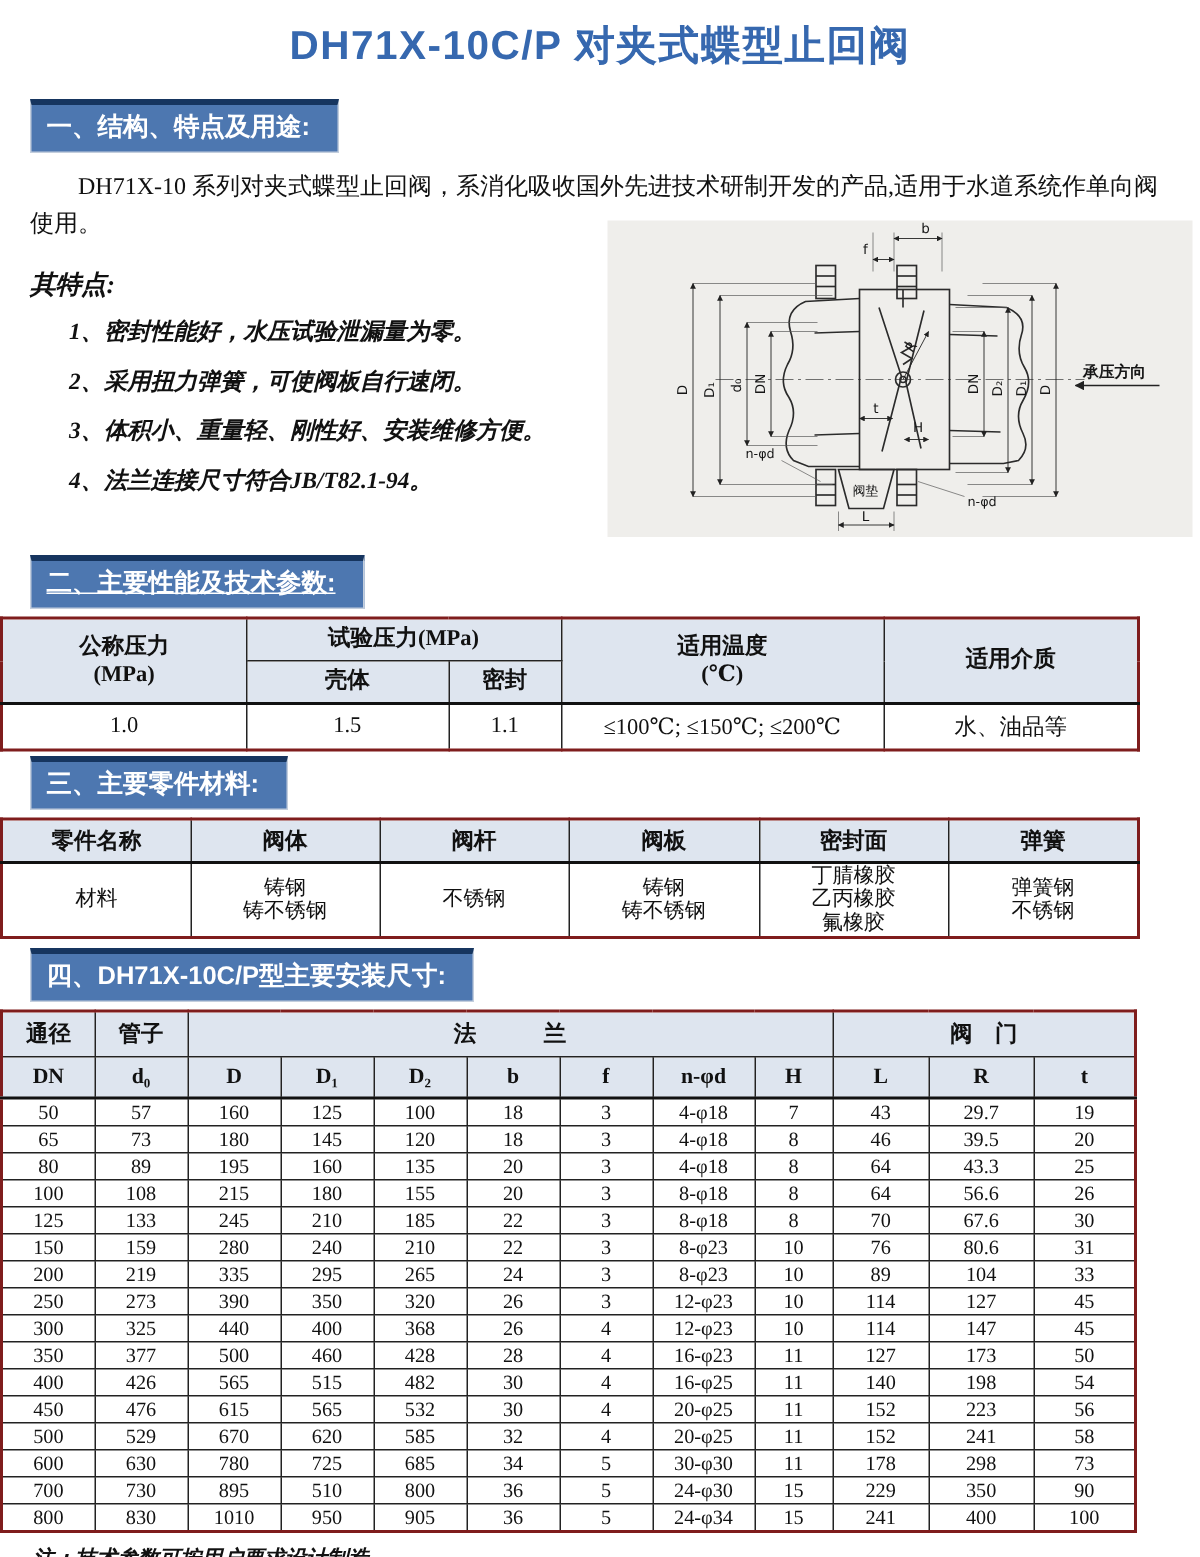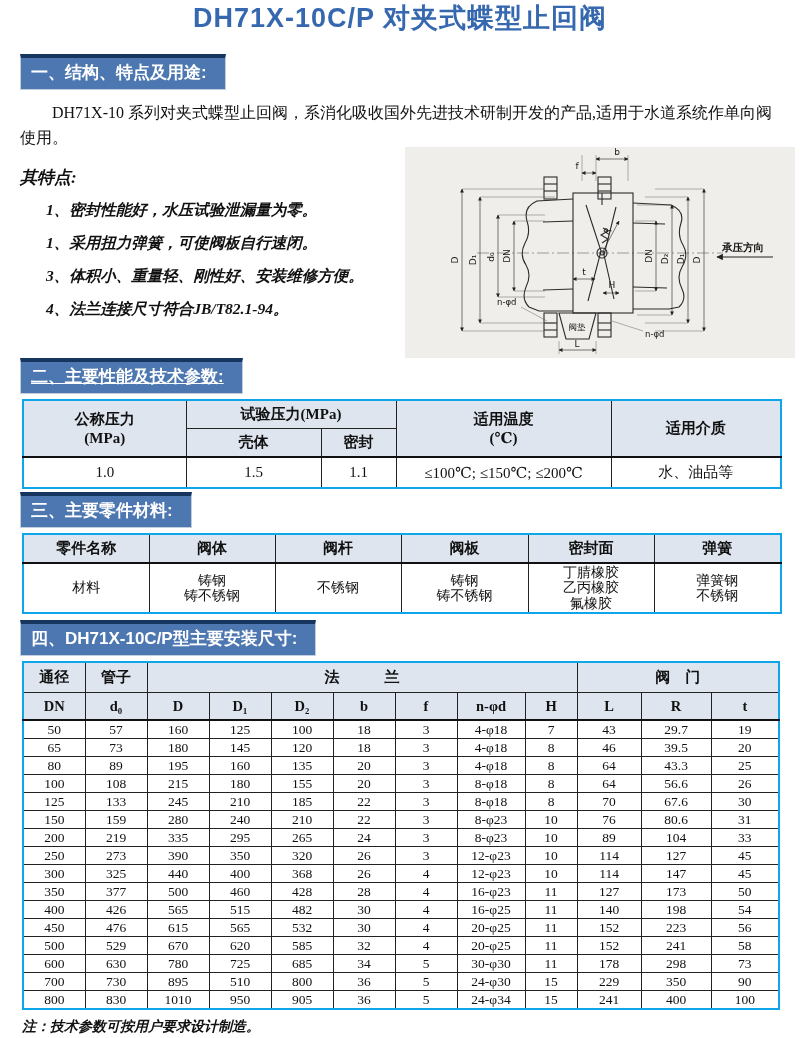--- a/index.html
+++ b/index.html
@@ -1,35 +1,35 @@
 <!DOCTYPE html>
 <html><head>
 <meta charset="utf-8">
 <style>
   html,body{margin:0;padding:0;background:#ffffff;}
   .page{position:relative;width:800px;height:1038px;background:#fff;overflow:hidden;
         font-family:"Liberation Serif","DejaVu Serif",serif;color:#111;}
-  .title{margin:0;text-align:center;
+  .title{margin:0;padding-top:12px;text-align:center;
          font-family:"Liberation Sans","DejaVu Sans",sans-serif;
          font-weight:bold;font-size:27px;color:#3668af;letter-spacing:1px;}
   .bar{display:block;width:fit-content;margin-left:20px;background:#4d77b0;color:#fff;
        font-family:"Liberation Sans","DejaVu Sans",sans-serif;font-weight:bold;font-size:17px;
        padding:3px 18px 5px 10px;border:1px solid #c3cedd;border-top:4px solid #16355f;box-sizing:border-box;}
   .bar1{margin-top:18px;}
   .bar2{margin-top:37px;text-decoration:underline;}
   .bar3{margin-top:3px;}
   .bar4{margin-top:6px;text-align:right;}
   .intro{margin:10px 20px 0 20px;font-size:16px;line-height:25px;text-indent:2em;}
   .features{margin:16px 0 0 20px;width:382px;font-style:italic;}
   .features-title{font-size:17px;font-weight:bold;margin:0;}
   .feature-item{margin:9px 0 0 26px;font-size:15.5px;font-weight:bold;line-height:24px;}
   .diagram-panel{position:absolute;left:405px;top:147px;width:390px;height:211px;background:#efeeeb;}
 
-  table{border-collapse:collapse;table-layout:fixed;margin-left:22px;width:758px;
-        font-size:15px;border:2px solid #0ea5e9;}
+  table{border-collapse:collapse;table-layout:fixed;width:758px;
+        font-size:15px;border:2px solid #7f1d1d;}
   th,td{border:1px solid #222;text-align:center;vertical-align:middle;
         white-space:pre-line;padding:0;overflow:hidden;}
   thead th{background:#dee5ef;font-weight:bold;}
   thead{border-bottom:2px solid #111;}
 
   .t1{margin-top:5px;}
   .t1 th{height:27px;line-height:19px;}
   .t1 td{height:29px;}
   .t2{margin-top:5px;font-size:15px;}
   .t2 th{height:27px;text-align:center;}
@@ -51,21 +51,21 @@
 
   <h1 class="title">DH71X-10C/P 对夹式蝶型止回阀</h1>
 
   <div class="bar bar1">一、结构、特点及用途:</div>
 
   <p class="intro">DH71X-10 系列对夹式蝶型止回阀，系消化吸收国外先进技术研制开发的产品,适用于水道系统作单向阀使用。</p>
 
   <div class="features">
     <p class="features-title">其特点:</p>
     <div class="feature-item">1、密封性能好，水压试验泄漏量为零。</div>
-    <div class="feature-item">1、采用扭力弹簧，可使阀板自行速闭。</div>
+    <div class="feature-item">2、采用扭力弹簧，可使阀板自行速闭。</div>
     <div class="feature-item">3、体积小、重量轻、刚性好、安装维修方便。</div>
     <div class="feature-item">4、法兰连接尺寸符合JB/T82.1-94。</div>
   </div>
 
   <div class="diagram-panel">
     <svg width="390" height="211" viewBox="0 0 390 211">
       <defs>
         <marker id="arr" viewBox="0 0 10 10" refX="9" refY="5" markerWidth="6.5" markerHeight="6.5" orient="auto-start-reverse">
           <path d="M0,0 L10,5 L0,10 z" fill="#222"></path>
         </marker>

